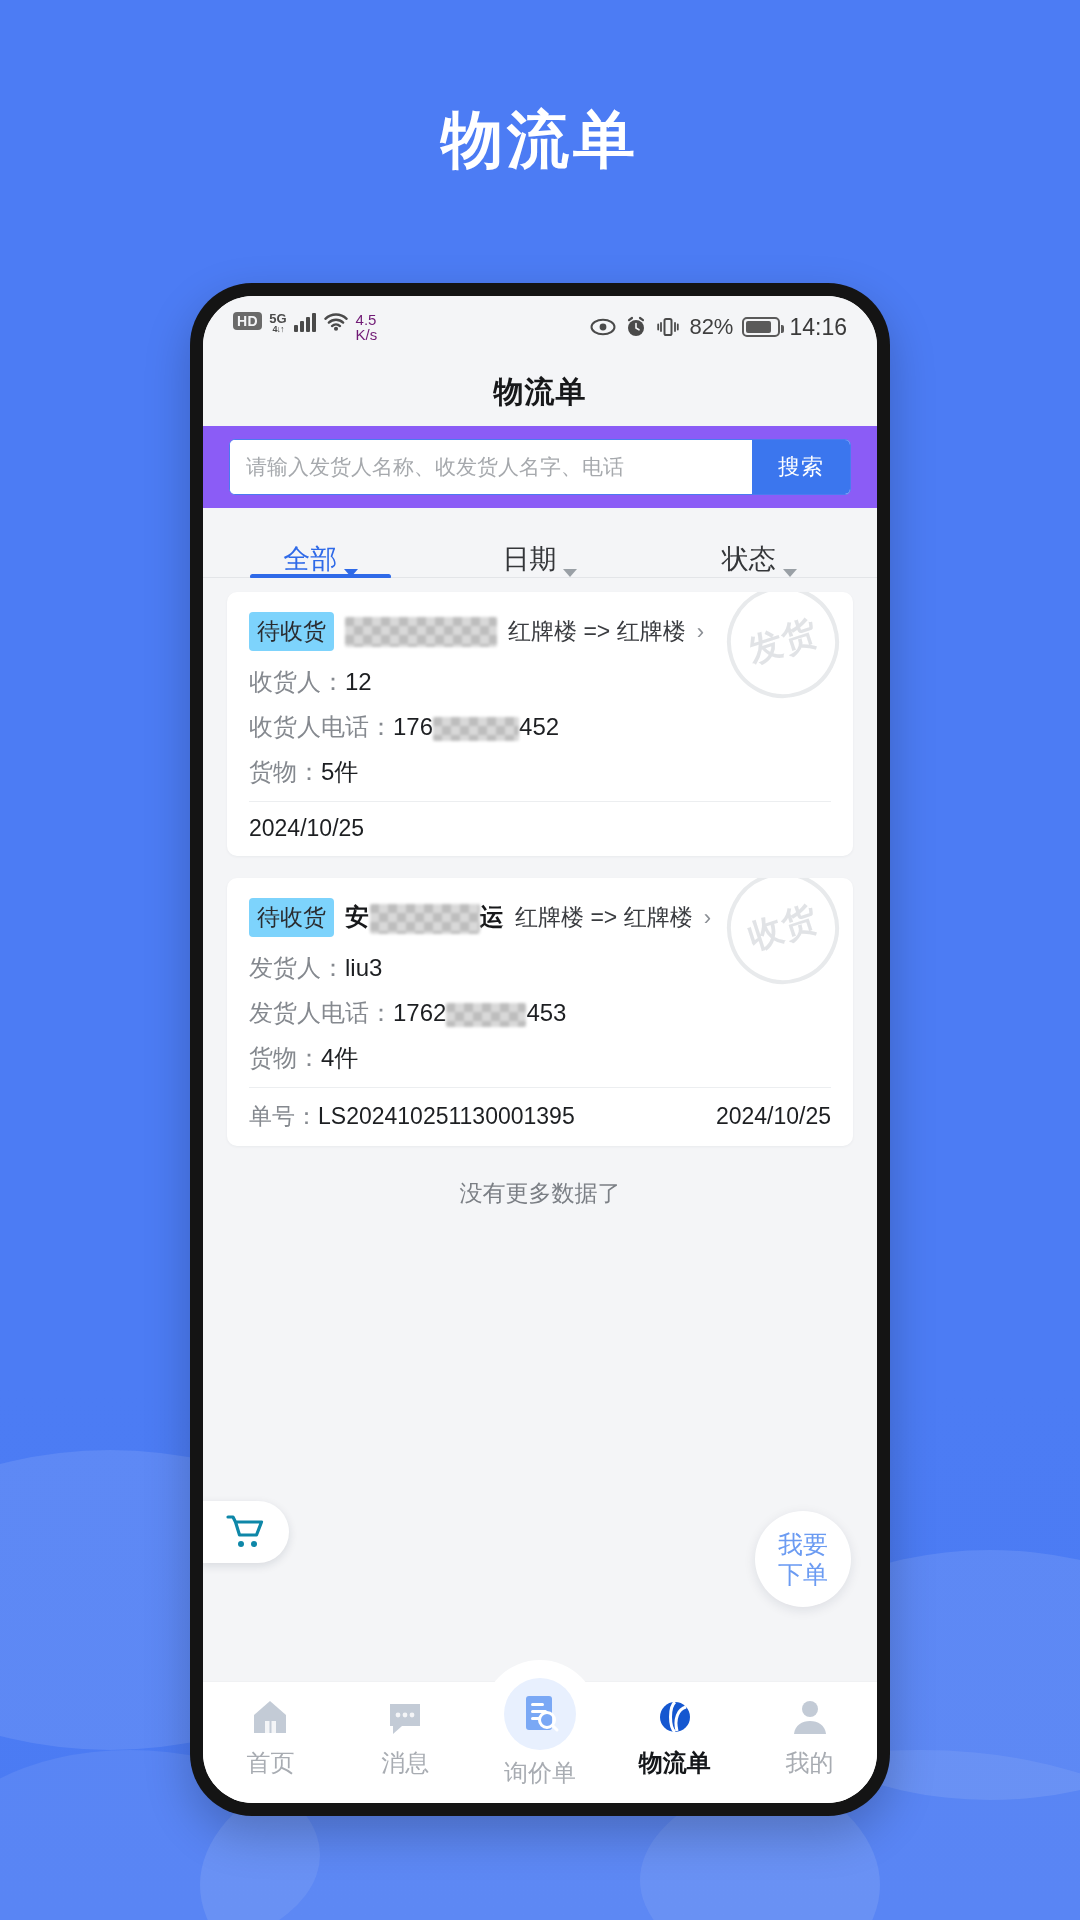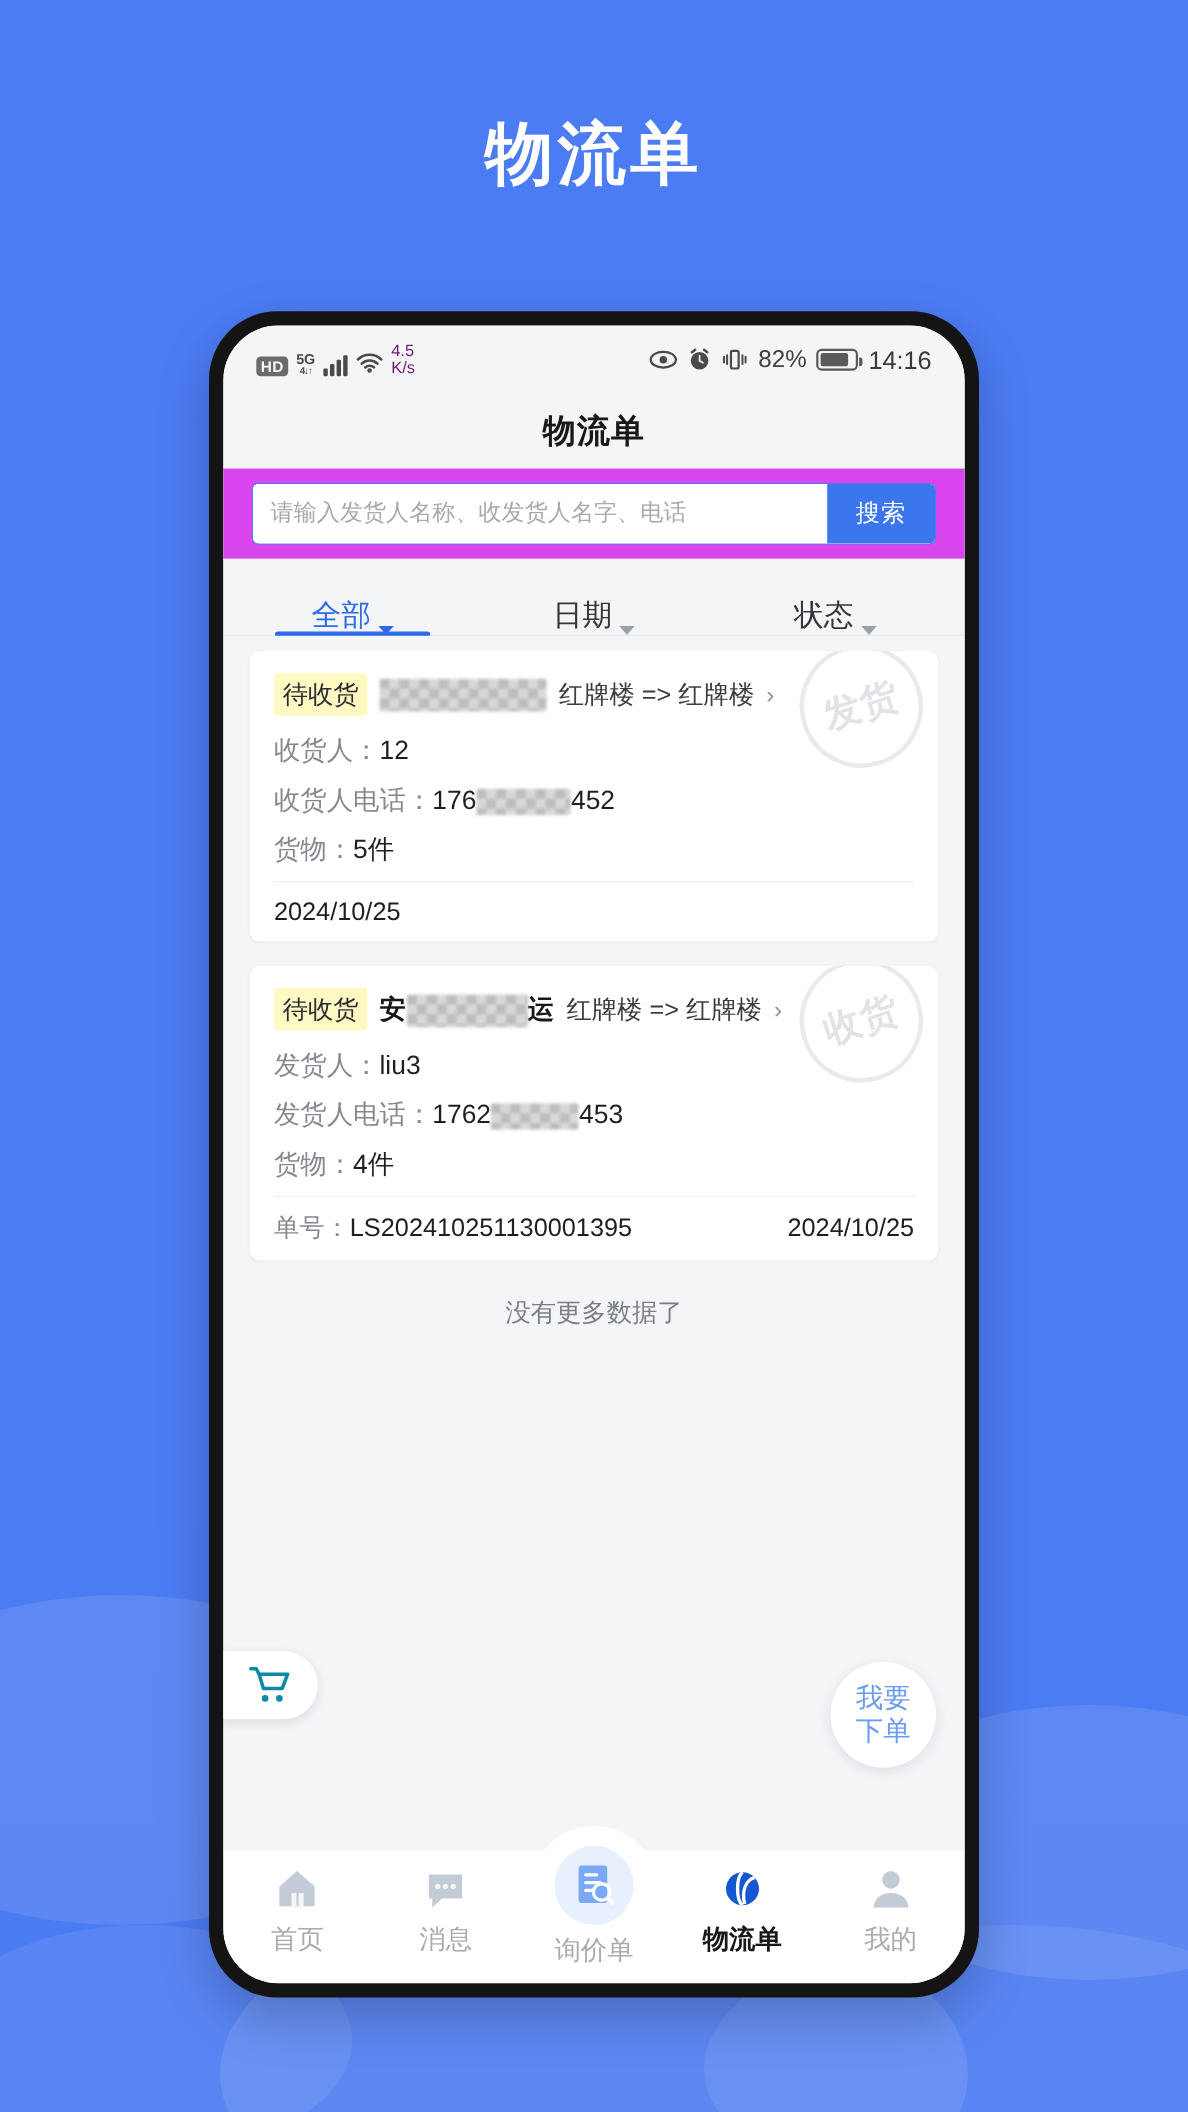--- a/index.html
+++ b/index.html
@@ -52,21 +52,21 @@
 
   
   #statusbar {
     height:62px; flex:0 0 62px;
     display:flex; align-items:center;
     padding:0 30px;
     background:#f4f5f7;
     color:#4a4a4a;
     font-size:21px;
   }
-  #sb-left { display:flex; align-items:flex-end; gap:7px; }
+  #sb-left { display:flex; align-items:flex-start; gap:7px; }
   #sb-right { display:flex; align-items:center; gap:9px; margin-left:auto; }
   .hd-badge {
     background:#6a6a6a; color:#f4f5f7;
     font-size:14px; font-weight:bold;
     border-radius:4px; padding:2px 4px; line-height:1;
     letter-spacing:0.5px;
   }
   .net-5g { font-size:13px; font-weight:bold; line-height:1; color:#4a4a4a;
             display:flex; flex-direction:column; align-items:center; }
   .net-5g i { font-style:normal; font-size:9px; letter-spacing:-1px; }
@@ -93,21 +93,21 @@
   
   #appbar {
     flex:0 0 68px; display:flex; align-items:center; justify-content:center;
     background:#f4f5f7;
   }
   #appbar-title { font-size:30px; font-weight:bold; color:#17181a; letter-spacing:1px; }
 
   
   #search-row {
     flex:0 0 82px; display:flex; align-items:center;
-    padding:0 26px; background:#d946ef;justify-content:center;
+    padding:0 26px; background:#8b5cf6;justify-content:center;
   }
   #search-wrap {
     flex:1; display:flex; height:56px;
     border:1.6px solid #4a7bf0; border-radius:6px; overflow:hidden;
     background:#ffffff;
   }
   #search-input {
     flex:1; border:none; outline:none; background:#ffffff;
     font-size:21px; color:#2e2e2e; padding:0 16px;
     font-family:inherit;
@@ -152,21 +152,21 @@
     padding:20px 22px 0 22px; margin-bottom:22px;
     position:relative; overflow:hidden;
     box-shadow:0 1px 3px rgba(20,30,60,0.05);
   }
   .card-head {
     display:flex; align-items:center; gap:11px;
     font-size:24px; color:#24262a; margin-bottom:15px;
     white-space:nowrap;
   }
   .badge {
-    background:#fef9c3; color:#2a2c30;
+    background:#7dd3fc; color:#2a2c30;
     font-size:23px; padding:4px 8px; border-radius:4px;
     font-weight:500; flex:0 0 auto;
   }
   .company { font-weight:bold; color:#17181a; letter-spacing:0.5px; position:relative; }
   .redact {
     display:inline-block; vertical-align:middle;
     background:
       linear-gradient(45deg,#d9d9d9 25%,transparent 25%,transparent 75%,#d9d9d9 75%),
       linear-gradient(45deg,#d9d9d9 25%,#bdbdbd 25%,#bdbdbd 75%,#d9d9d9 75%);
     background-size:18px 18px;

